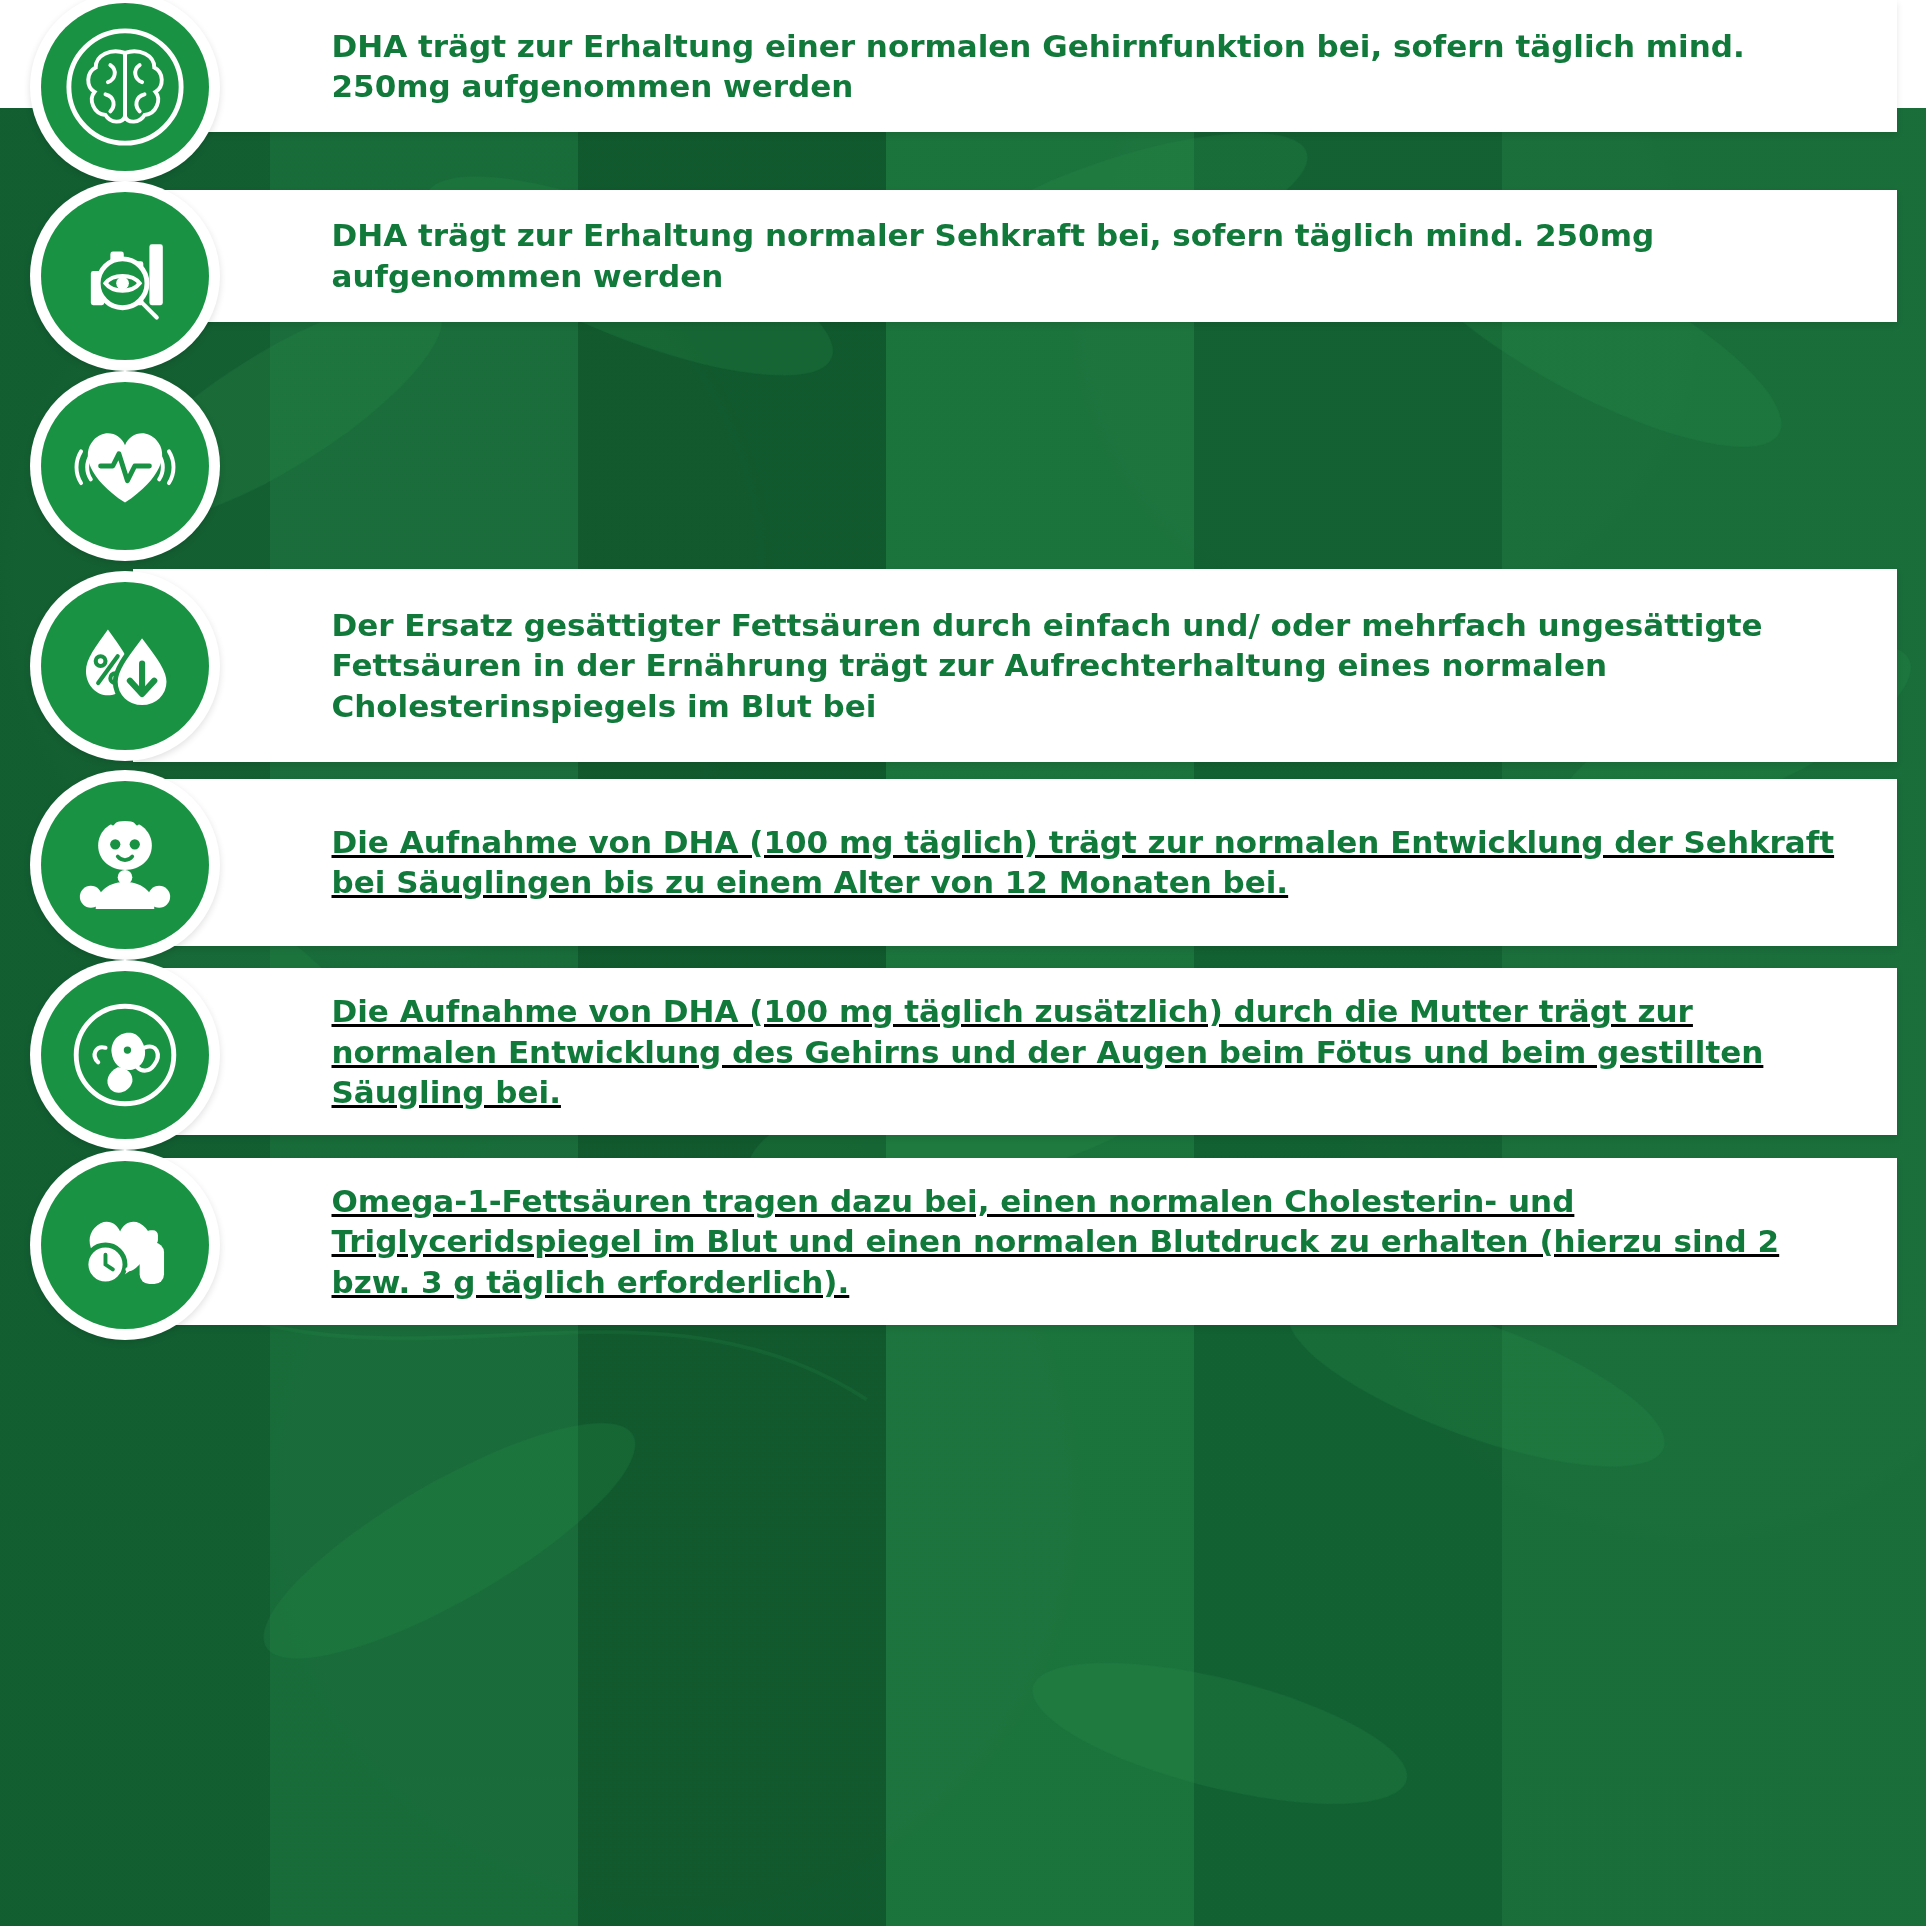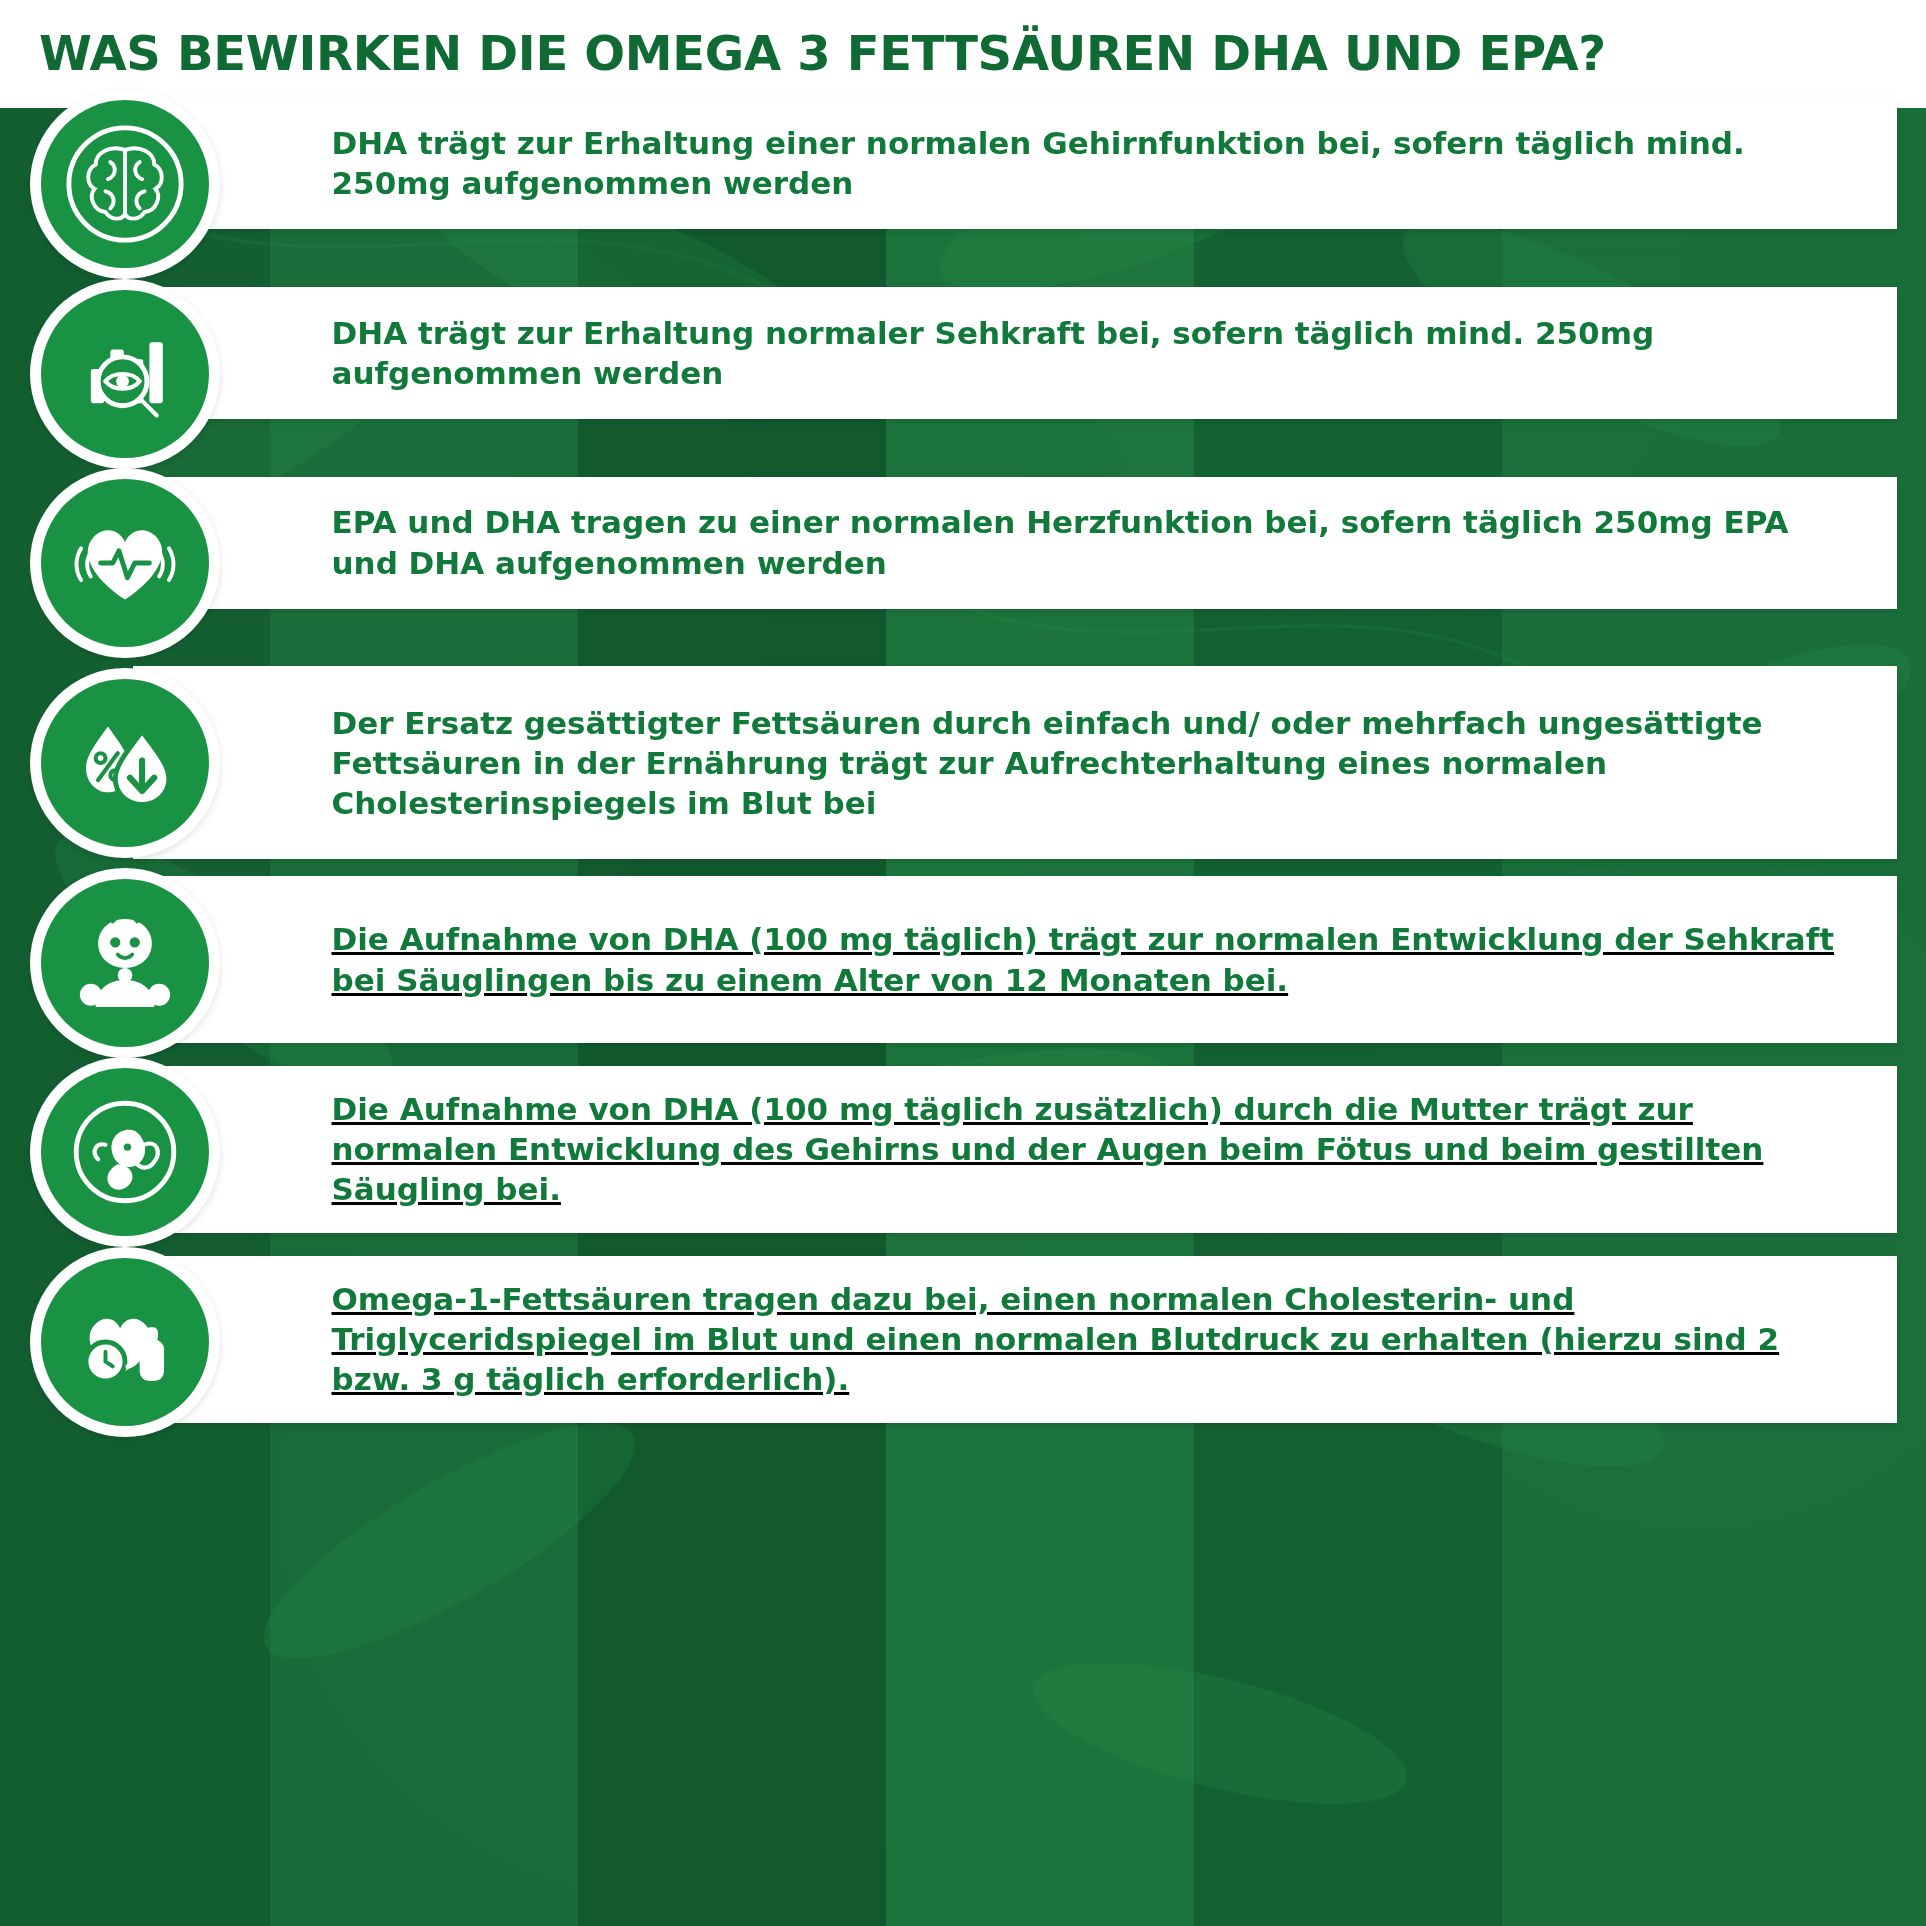--- a/index.html
+++ b/index.html
@@ -150,21 +150,20 @@
       <ellipse cx="1900" cy="2700" rx="300" ry="85" transform="rotate(14 1900 2700)"></ellipse>
     </g>
     <g stroke="#2f9a54" stroke-width="6" opacity="0.35" fill="none">
       <path d="M150 300 C 500 500, 900 250, 1250 480"></path>
       <path d="M1400 900 C 1750 1100, 2100 850, 2450 1080"></path>
       <path d="M250 2000 C 600 2200, 1000 1950, 1350 2180"></path>
     </g>
   </svg>
 
   <div class="title-band"></div>
-  <h1 class="title">WAS BEWIRKEN DIE OMEGA 3 FETTSÄUREN DHA UND EPA?</h1>
 
   <div class="rows">
 
     <div class="row r1">
       <div class="badge">
         <div class="badge-inner">
           <svg width="122" height="122" viewBox="0 0 100 100">
             <circle cx="50" cy="50" r="46" fill="none" stroke="#ffffff" stroke-width="4"></circle>
             <g fill="none" stroke="#ffffff" stroke-width="3.2" stroke-linecap="round">
               <path d="M50 22 C38 18, 26 24, 26 34 C18 38, 18 50, 25 54 C20 60, 24 72, 34 73 C38 80, 48 80, 50 74 Z"></path>
@@ -217,23 +216,20 @@
             <path d="M30 50 L40 50 L45 40 L52 62 L58 50 L70 50" fill="none" stroke="#199343" stroke-width="4" stroke-linecap="round" stroke-linejoin="round"></path>
             <g fill="none" stroke="#ffffff" stroke-width="3.2" stroke-linecap="round">
               <path d="M14 38 C 9 46, 9 56, 14 64"></path>
               <path d="M22 41 C 18 47, 18 55, 22 61"></path>
               <path d="M86 38 C 91 46, 91 56, 86 64"></path>
               <path d="M78 41 C 82 47, 82 55, 78 61"></path>
             </g>
           </svg>
         </div>
       </div>
-      <div class="row-card">
-        <div class="row-text">EPA und DHA tragen zu einer normalen Herzfunktion bei, sofern täglich 250mg EPA und DHA aufgenommen werden</div>
-      </div>
     </div>
 
     <div class="row r4">
       <div class="badge">
         <div class="badge-inner">
           <svg width="122" height="122" viewBox="0 0 100 100">
             <path d="M36 20 C 46 34, 54 44, 54 54 C 54 66, 45 74, 36 74 C 27 74, 18 66, 18 54 C 18 44, 26 34, 36 20 Z" fill="#ffffff"></path>
             <g stroke="#199343" stroke-width="3.4" stroke-linecap="round" fill="none">
               <circle cx="30" cy="46" r="4"></circle>
               <circle cx="42" cy="60" r="4"></circle>

